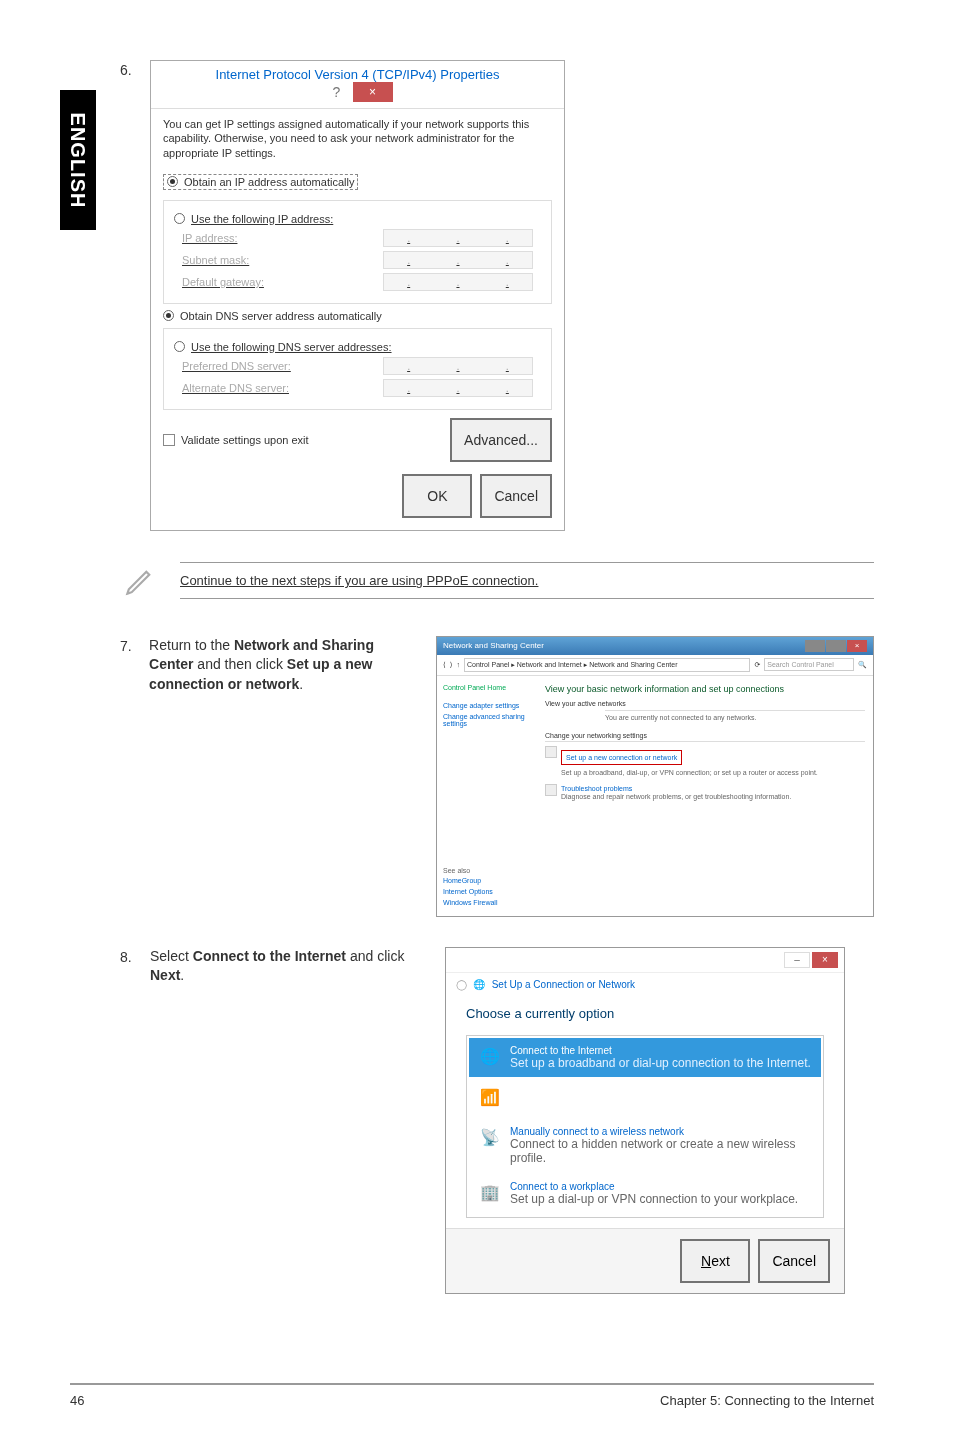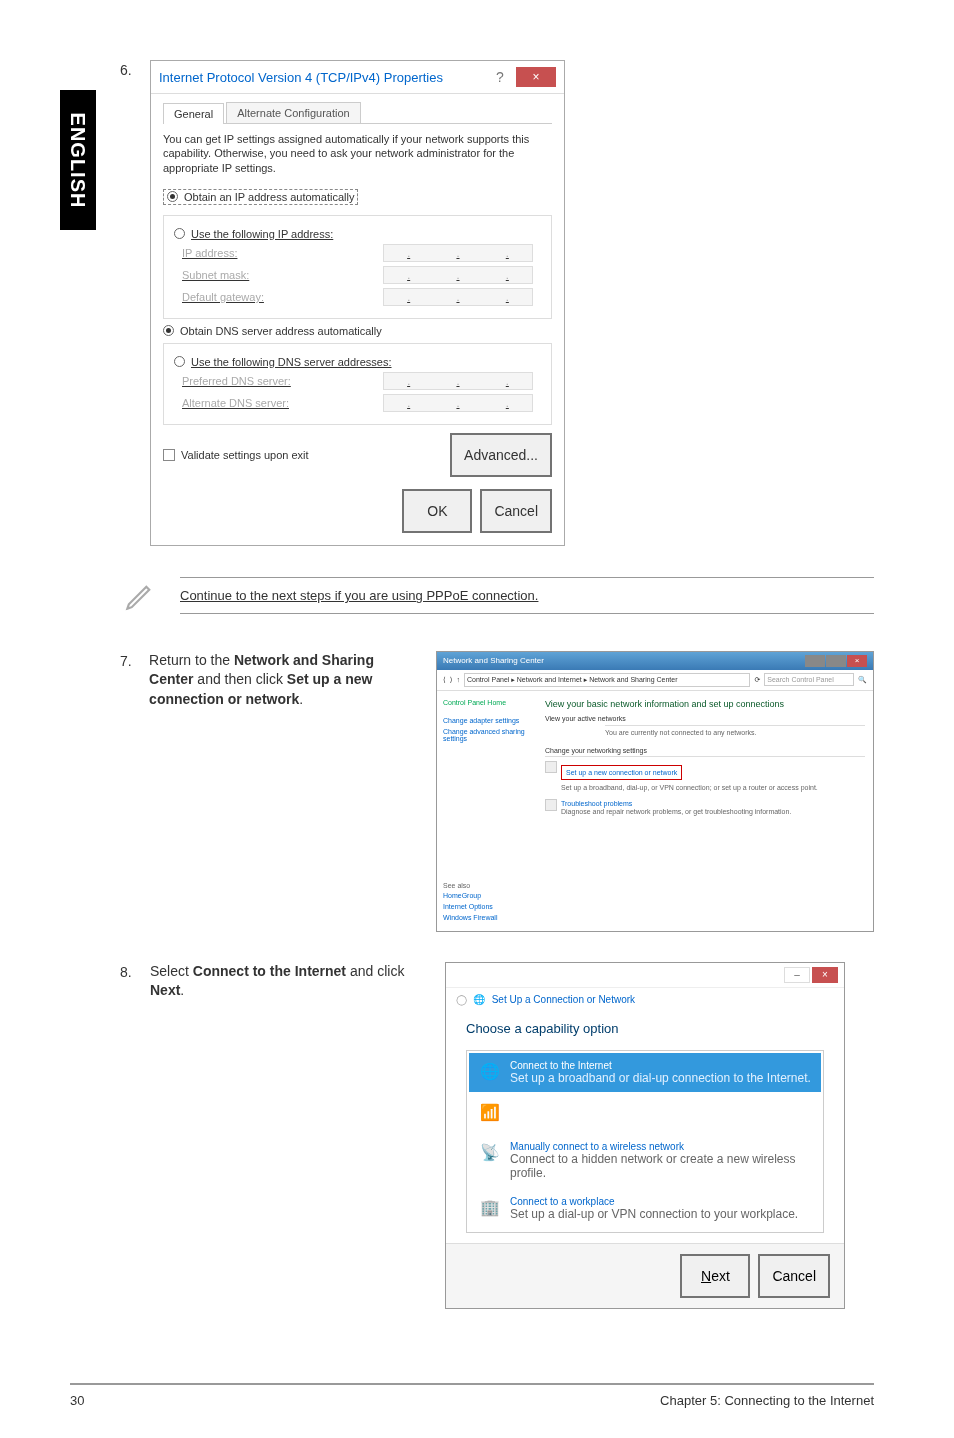--- a/index.html
+++ b/index.html
@@ -13,21 +13,21 @@
     .content { margin-left: 60px; }
     
     .step-row { display: flex; align-items: flex-start; margin-bottom: 30px; }
     .step-num { width: 30px; font-size: 14px; color: #333; padding-top: 2px; }
     .step-text { width: 295px; font-size: 14px; color: #333; line-height: 1.4; padding-right: 20px; }
     .step-text b { font-weight: bold; }
     .step-image { flex: 1; }
     
     
     .dialog1 { width: 415px; border: 1px solid #aaa; background: #f0f0f0; font-size: 11px; color: #333; }
-    .dialog1-title { background: #fff; padding: 6px 8px; display: flex; justify-content: space-between; align-items: center; border-bottom: 1px solid #ddd; }
+    .dialog1-title { background: #fff; padding: 6px 8px; display: flex; justify-content: space-between; align-items: center; border-bottom: 1px solid #ddd; flex-direction: column; }
     .dialog1-title-text { color: #0066cc; font-size: 13px; }
     .dialog1-title-btns { display: flex; gap: 2px; }
     .dialog1-title-btns .btn-help { width: 28px; height: 20px; background: #fff; color: #777; display:flex; align-items:center; justify-content:center; font-size: 14px; }
     .dialog1-title-btns .btn-close { width: 40px; height: 20px; background: #c75050; color: #fff; display:flex; align-items:center; justify-content:center; font-size: 12px; }
     .dialog1-body { padding: 8px 12px 12px; background: #fff; }
     .dialog1-tabs { display: flex; border-bottom: 1px solid #ccc; margin-bottom: 8px; }
     .dialog1-tab { padding: 4px 10px; border: 1px solid #ccc; border-bottom: none; background: #fff; margin-right: 2px; font-size: 11px; }
     .dialog1-tab.active { background: #fff; position: relative; top: 1px; }
     .dialog1-tab:not(.active) { background: #f5f5f5; color: #555; }
     .dialog1-desc { font-size: 11px; color: #333; line-height: 1.3; margin-bottom: 10px; }
@@ -113,24 +113,20 @@
       <div class="step-image">
         <div class="dialog1">
           <div class="dialog1-title">
             <span class="dialog1-title-text">Internet Protocol Version 4 (TCP/IPv4) Properties</span>
             <div class="dialog1-title-btns">
               <div class="btn-help">?</div>
               <div class="btn-close">×</div>
             </div>
           </div>
           <div class="dialog1-body">
-            <div class="dialog1-tabs">
-              <div class="dialog1-tab active">General</div>
-              <div class="dialog1-tab">Alternate Configuration</div>
-            </div>
             <div class="dialog1-desc">You can get IP settings assigned automatically if your network supports this capability. Otherwise, you need to ask your network administrator for the appropriate IP settings.</div>
 
             <div>
               <div class="radio-row selected">
                 <span class="radio checked"></span>
                 <span>Obtain an IP address automatically</span>
               </div>
             </div>
             <div class="field-group">
               <div class="radio-row">
@@ -295,21 +291,21 @@
               <div class="min3">–</div>
               <div class="close3">×</div>
             </div>
           </div>
           <div class="shot3-header">
             <span style="color:#999;">◯</span>
             <span>🌐</span>
             <span>Set Up a Connection or Network</span>
           </div>
           <div class="shot3-body">
-            <div class="shot3-h">Choose a capability option</div>
+            <div class="shot3-h">Choose a currently option</div>
 
             <div style="border:1px solid #ccc; padding:2px;">
               <div class="shot3-opt selected">
                 <div class="shot3-opt-icon">🌐</div>
                 <div class="shot3-opt-text">
                   <div class="shot3-opt-title">Connect to the Internet</div>
                   <div class="shot3-opt-desc">Set up a broadband or dial-up connection to the Internet.</div>
                 </div>
               </div>
               <div class="shot3-opt">
@@ -335,16 +331,16 @@
             <div class="win-btn"><u>N</u><span>ext</span></div>
             <div class="win-btn">Cancel</div>
           </div>
         </div>
       </div>
     </div>
 
   </div>
 
   <div class="page-footer">
-    <span>30</span>
+    <span>46</span>
     <span>Chapter 5: Connecting to the Internet</span>
   </div>
 </div>
 
 </body></html>

